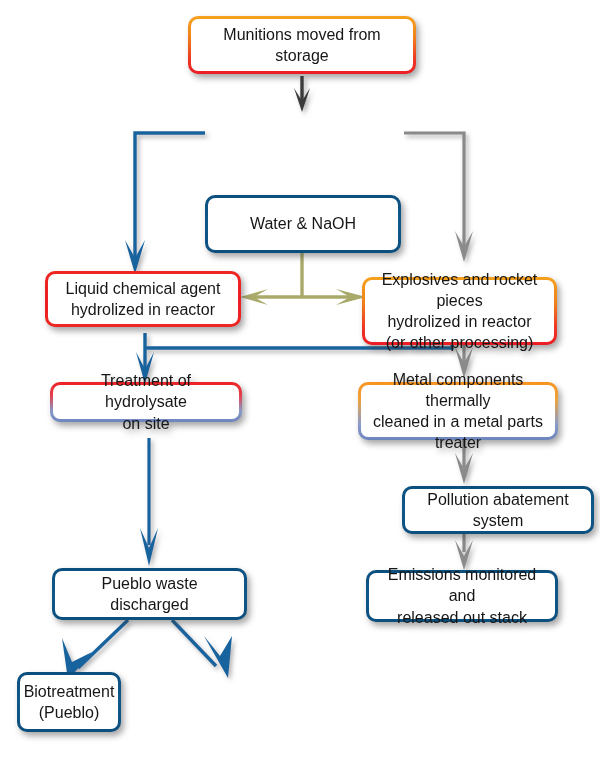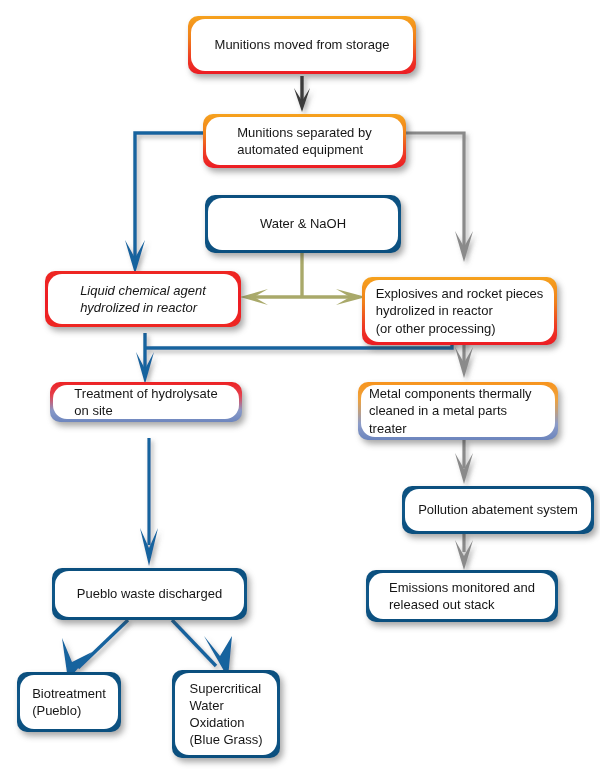--- a/index.html
+++ b/index.html
@@ -33,32 +33,32 @@
     border-radius: 10px;
     padding: 3px;
     z-index: 5;
     filter: drop-shadow(3px 4px 3px rgba(60,60,60,0.45));
   }
   .gwrap > .inner {
     width: 100%;
     height: 100%;
     box-sizing: border-box;
     background: #ffffff;
-    border-radius: 14px;
+    border-radius: 7px;
     display: flex;
     align-items: center;
     justify-content: center;
-    text-align: left;
+    text-align: center;
     color: #161616;
-    font-size: 13px;
+    font-size: 16px;
     line-height: 1.32;
     padding: 2px 8px;
   }
   .grad-orange-red { background: linear-gradient(180deg, #F6A21E 0%, #F07F1A 38%, #EE3A23 72%, #EC1C24 100%); }
-  .grad-red        { background: linear-gradient(180deg, #EE2722 0%, #ED1C24 55%, #EE2722 100%); font-style: italic; }
+  .grad-red        { background: linear-gradient(180deg, #EE2722 0%, #ED1C24 55%, #EE2722 100%); }
   .grad-red-blue   { background: linear-gradient(180deg, #ED2224 0%, #E4414E 34%, #8799C8 72%, #6E86BE 100%); }
   .grad-orange-blue{ background: linear-gradient(180deg, #F7941E 0%, #EFA23C 30%, #8C9CC9 72%, #6C85BD 100%); }
   .grad-navy       { background: linear-gradient(180deg, #0B4F7E 0%, #10588A 50%, #0B4F7E 100%); }
   .txt-left { text-align: left; justify-content: flex-start; }
 </style>
 </head>
 <body>
 
 <div id="stage">
 
@@ -127,25 +127,20 @@
       <path d="M204,636 L228,678 L232,636 L220,656 Z" fill="#18639E"></path>
     </g>
   </svg>
 
   <div class="gwrap grad-orange-red" style="left:188px; top:16px; width:228px; height:58px;">
     <div class="inner">
         <div>Munitions moved from storage</div>
       </div>
   </div>
 
-  <div class="gwrap grad-orange-red" style="left:203px; top:114px; width:203px; height:54px;">
-    <div class="inner">
-        <div>Munitions separated by<br>automated equipment</div>
-      </div>
-  </div>
 
   <div class="gwrap grad-navy" style="left:205px; top:195px; width:196px; height:58px;">
     <div class="inner">
         <div>Water &amp; NaOH</div>
       </div>
   </div>
 
   <div class="gwrap grad-red" style="left:45px; top:271px; width:196px; height:56px;">
     <div class="inner">
         <div>Liquid chemical agent<br>hydrolized in reactor</div>
@@ -187,19 +182,14 @@
         <div>Biotreatment<br>(Pueblo)</div>
       </div>
   </div>
 
   <div class="gwrap grad-navy" style="left:366px; top:570px; width:192px; height:52px;">
     <div class="inner">
         <div>Emissions monitored and<br>released out stack</div>
       </div>
   </div>
 
-  <div class="gwrap grad-navy" style="left:172px; top:670px; width:108px; height:88px;">
-    <div class="inner">
-        <div>Supercritical<br>Water<br>Oxidation<br>(Blue Grass)</div>
-      </div>
-  </div>
 
 </div>
 
 </body></html>

